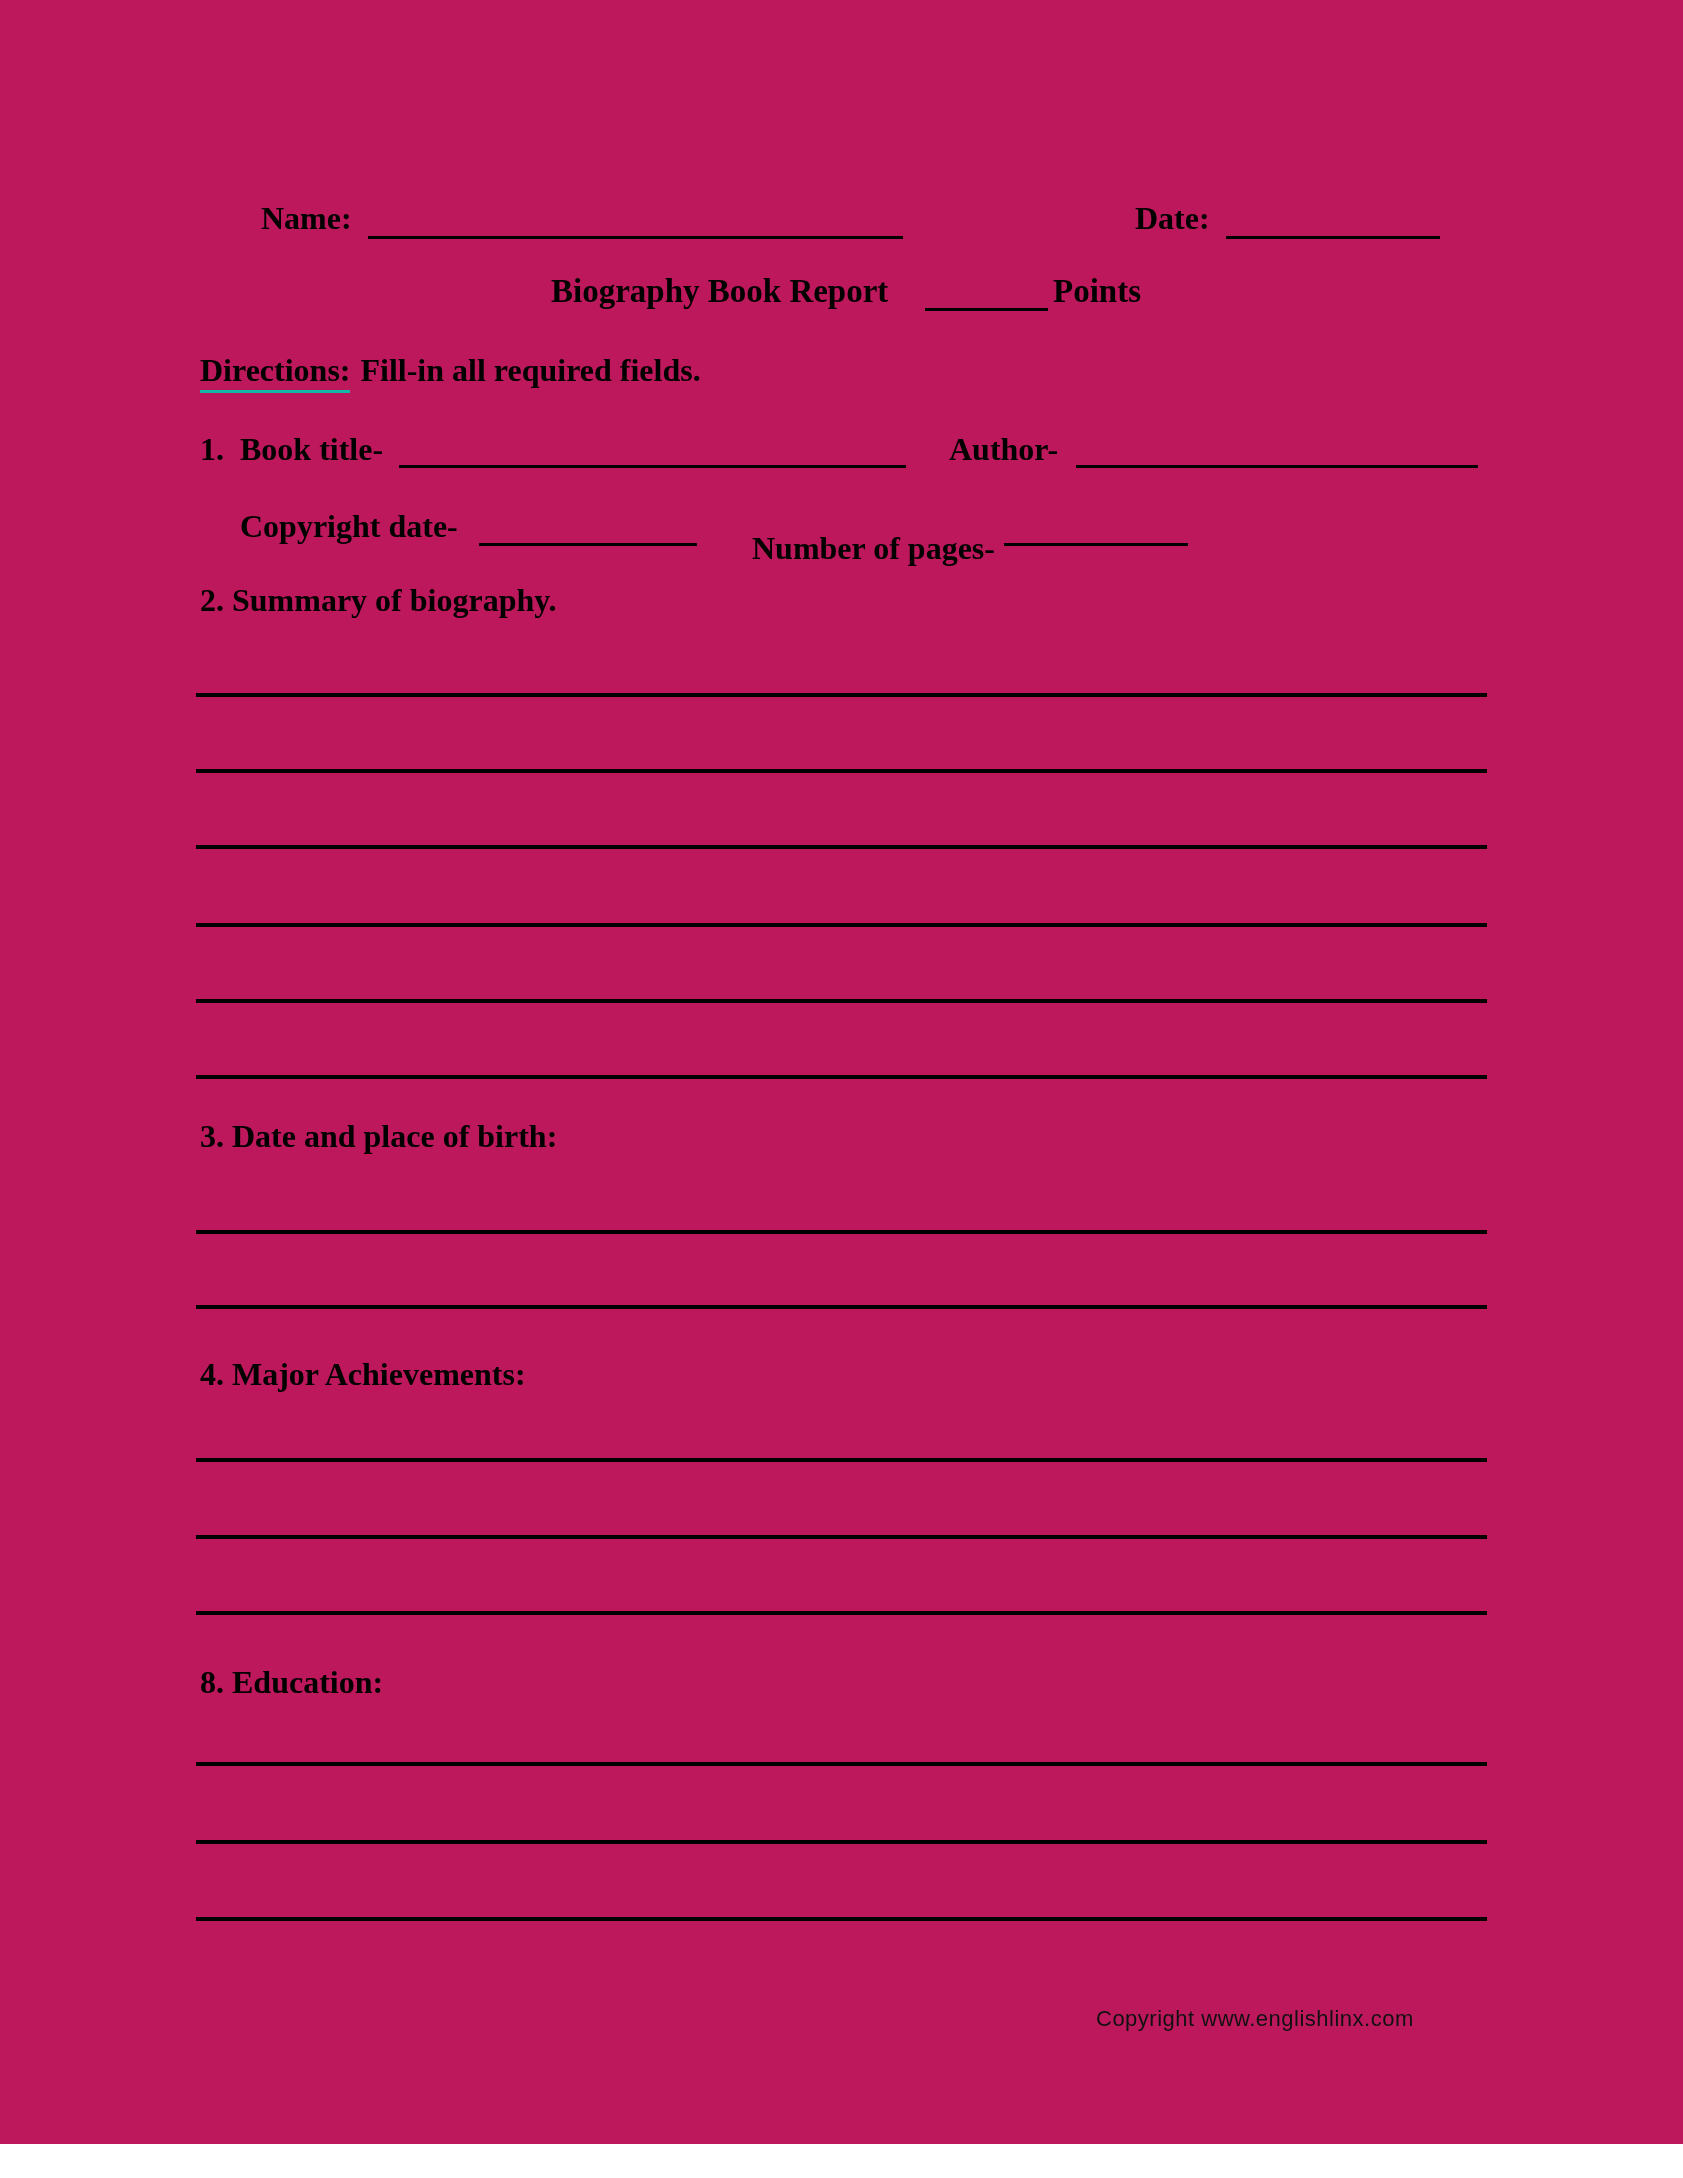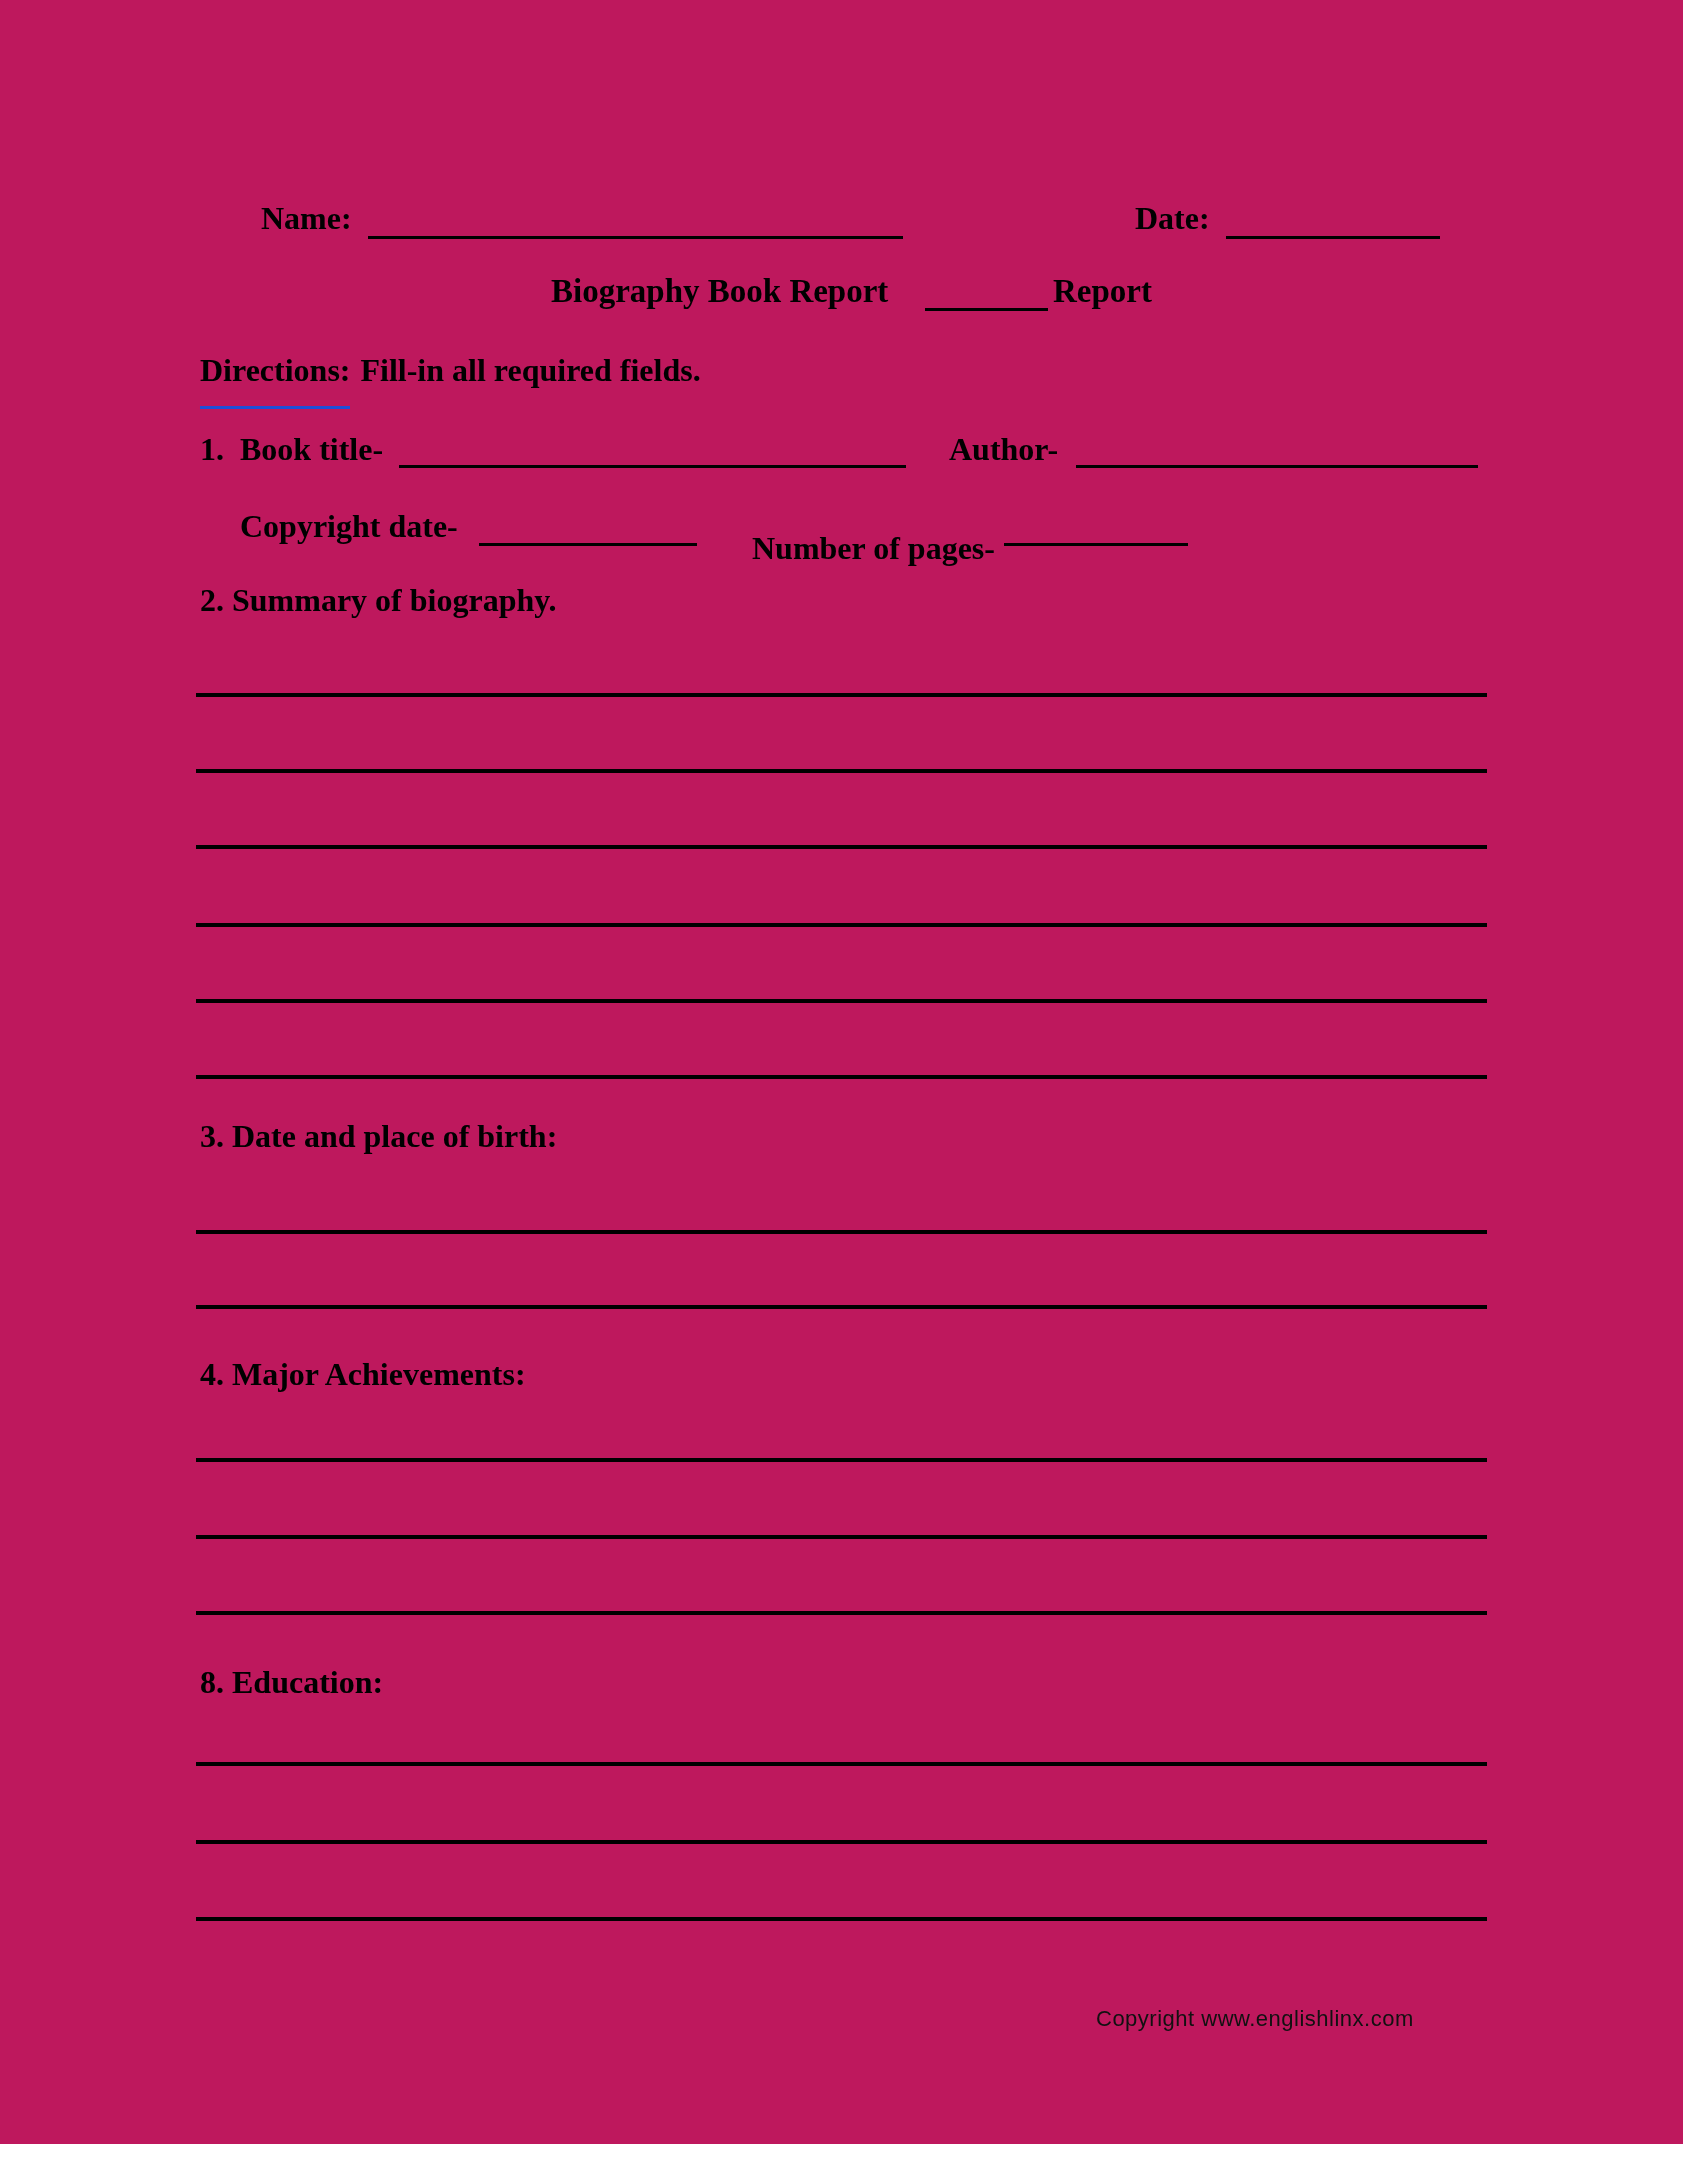--- a/index.html
+++ b/index.html
@@ -20,21 +20,21 @@
     height: 0;
     border-bottom: 3px solid #000000;
   }
   .rule {
     position: absolute;
     left: 196px;
     width: 1291px;
     height: 0;
     border-bottom: 4px solid #000000;
   }
-  .u-label { border-bottom: 3px solid #1d4ed8; padding-bottom: 18px; margin-top: 20px; }
+  .u-label { border-bottom: 3px solid #14b8a6; padding-bottom: 2px; margin-top: 20px; }
   .gap8 { margin-left: 10px; }
   .num-gap { margin-left: 16px; }
   .footer-credit {
     font-family: "Liberation Sans", "DejaVu Sans", sans-serif;
     font-size: 22px;
     color: #111111;
     letter-spacing: 0.5px;
   }
 </style>
 </head>
@@ -43,21 +43,21 @@
 <div class="page">
 
   <span class="abs b" style="left:261px; top:201px;">Name:</span>
   <div class="blank" style="left:368px; top:236px; width:535px;"></div>
 
   <span class="abs b" style="left:1135px; top:201px;">Date:</span>
   <div class="blank" style="left:1226px; top:236px; width:214px;"></div>
 
   <span class="abs title-text" style="left:551px; top:273px;">Biography Book Report</span>
   <div class="blank" style="left:925px; top:308px; width:123px;"></div>
-  <span class="abs title-text" style="left:1053px; top:273px;">Report</span>
+  <span class="abs title-text" style="left:1053px; top:273px;">Points</span>
 
   <div class="abs b" style="left:200px; top:353px;">
     <span class="u-label">Directions:</span><span class="gap8">Fill-in all required fields.</span>
   </div>
 
   <div class="abs b" style="left:200px; top:432px;">
     <span>1.</span><span class="num-gap">Book title-</span>
   </div>
   <div class="blank" style="left:399px; top:465px; width:507px;"></div>
   <span class="abs b" style="left:949px; top:432px;">Author-</span>

